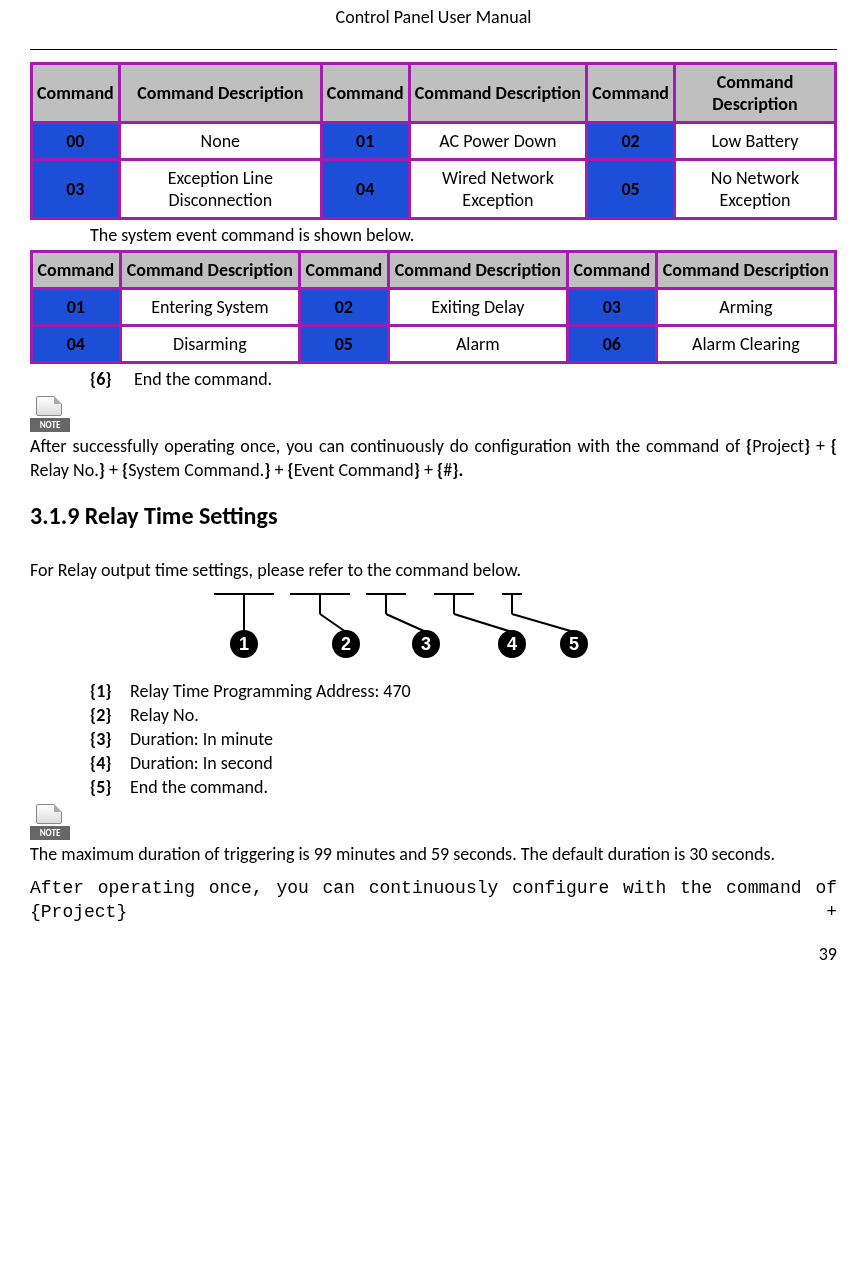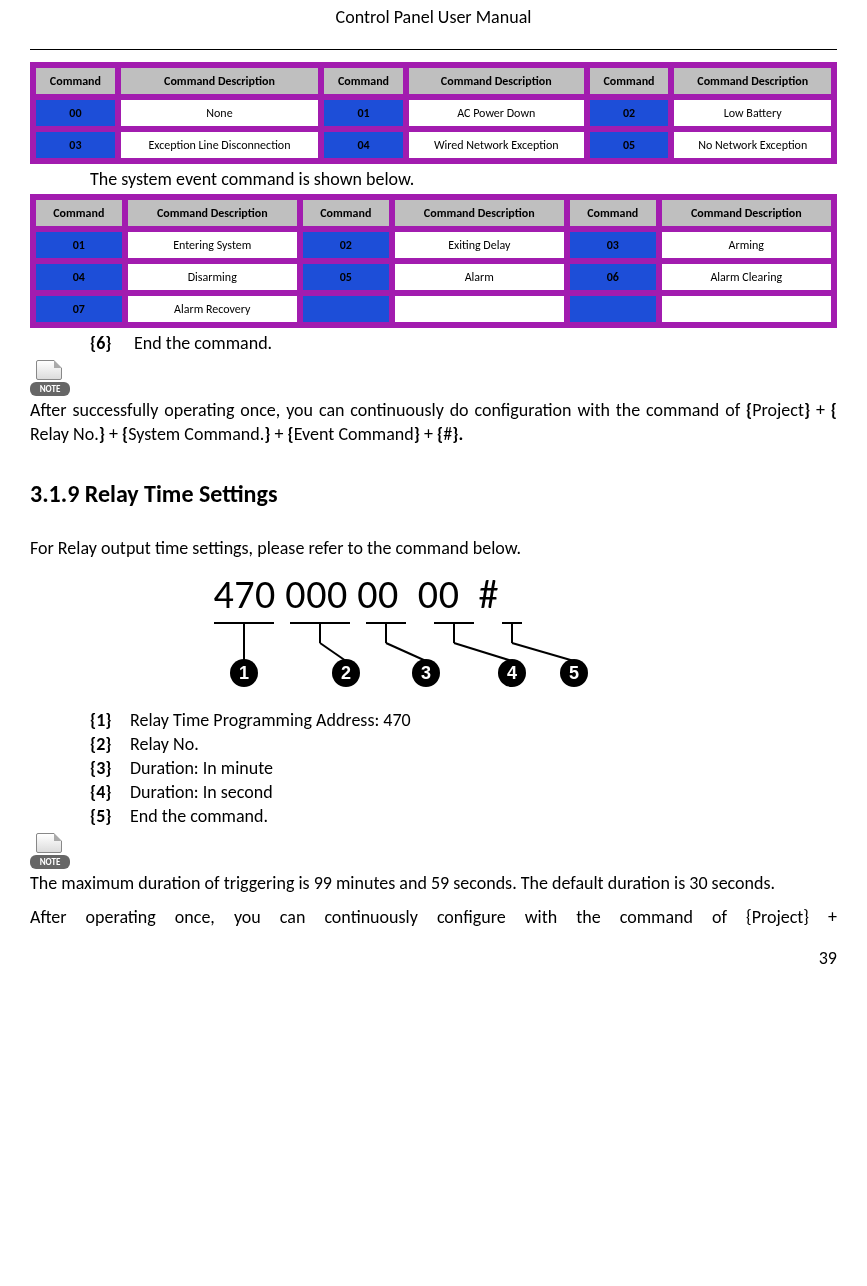--- a/index.html
+++ b/index.html
@@ -20,24 +20,24 @@
       padding: 6px 0 21px;
       border-bottom: 1px solid #000;
       margin-bottom: 12px;
     }
     table {
       width: 100%;
       border-collapse: collapse;
       margin-bottom: 4px;
     }
     th, td {
-      border: 6px solid #a21caf;
+      border: 3px solid #a21caf;
       padding: 6px 4px;
       text-align: center;
-      font-size: 12px;
+      font-size: 18px;
       vertical-align: middle;
     }
     th {
       background: #bfbfbf;
       font-weight: bold;
     }
     td.cmd-cell {
       background: #1d4ed8;
       font-weight: bold;
     }
@@ -85,43 +85,44 @@
       left: 0;
       bottom: 0;
       width: 40px;
       height: 14px;
       background: #666;
       color: #fff;
       font-size: 9px;
       font-weight: bold;
       text-align: center;
       line-height: 14px;
-      border-radius: 6px;
+      border-radius: 0;
     }
     .note-text {
       font-size: 18px;
       line-height: 1.35;
       margin-bottom: 10px;
       text-align: justify;
     }
     .note-text-last {
       text-align-last: justify;
+      font-family: Liberation Mono, monospace;
     }
     .body-text {
       font-size: 18px;
       line-height: 1.35;
       margin-bottom: 10px;
     }
     .bold {
       font-weight: bold;
     }
     h3 {
       font-size: 24px;
       font-weight: bold;
-      margin: 32px 0 28px;
+      margin: 18px 0 28px;
     }
     .diagram {
       margin: 10px auto 18px;
       width: 440px;
     }
     .diagram-top {
       font-size: 40px;
       font-family: Calibri, Arial, sans-serif;
       letter-spacing: 0.5px;
       white-space: pre;
@@ -211,28 +212,20 @@
         <td>Arming</td>
       </tr>
       <tr>
         <td class="cmd-cell">04</td>
         <td>Disarming</td>
         <td class="cmd-cell">05</td>
         <td>Alarm</td>
         <td class="cmd-cell">06</td>
         <td>Alarm Clearing</td>
       </tr>
-      <tr>
-        <td class="cmd-cell">07</td>
-        <td>Alarm Recovery</td>
-        <td class="cmd-cell"></td>
-        <td></td>
-        <td class="cmd-cell"></td>
-        <td></td>
-      </tr>
     </tbody>
 </table>
 
 <div class="item-line">
   <span class="bold">{6}</span>
   <span>End the command.</span>
 </div>
 
 <div class="note-icon">
   <div class="note-paper"></div>
@@ -241,21 +234,20 @@
 
 <div class="note-text">
   <span>After successfully operating once, you can continuously do configuration with the command of </span><span class="bold">{</span><span>Project</span><span class="bold">}</span><span> + </span><span class="bold">{</span><span> Relay No.</span><span class="bold">}</span><span> + </span><span class="bold">{</span><span>System Command.</span><span class="bold">}</span><span> + </span><span class="bold">{</span><span>Event Command</span><span class="bold">}</span><span> + </span><span class="bold">{</span><span>#</span><span class="bold">}.</span>
 </div>
 
 <h3>3.1.9   Relay Time Settings</h3>
 
 <div class="body-text">For Relay output time settings, please refer to the command below.</div>
 
 <div class="diagram">
-  <div class="diagram-top" id="diagram-top">470 000 00  00  #</div>
   <svg class="diagram-svg" width="440" height="70" id="diagram-svg">
       <line x1="0" x2="60" y1="2" y2="2" class="dline"></line>
       <line x1="30" x2="30" y1="2" y2="22" class="dline"></line>
       <line x1="30" x2="30" y1="22" y2="40" class="dline"></line>
       <circle cx="30" cy="52" r="14" class="circ"></circle>
       <text x="30" y="52" class="circ-text">1</text>
       <line x1="76" x2="136" y1="2" y2="2" class="dline"></line>
       <line x1="106" x2="106" y1="2" y2="22" class="dline"></line>
       <line x1="106" x2="132" y1="22" y2="40" class="dline"></line>
       <circle cx="132" cy="52" r="14" class="circ"></circle>

